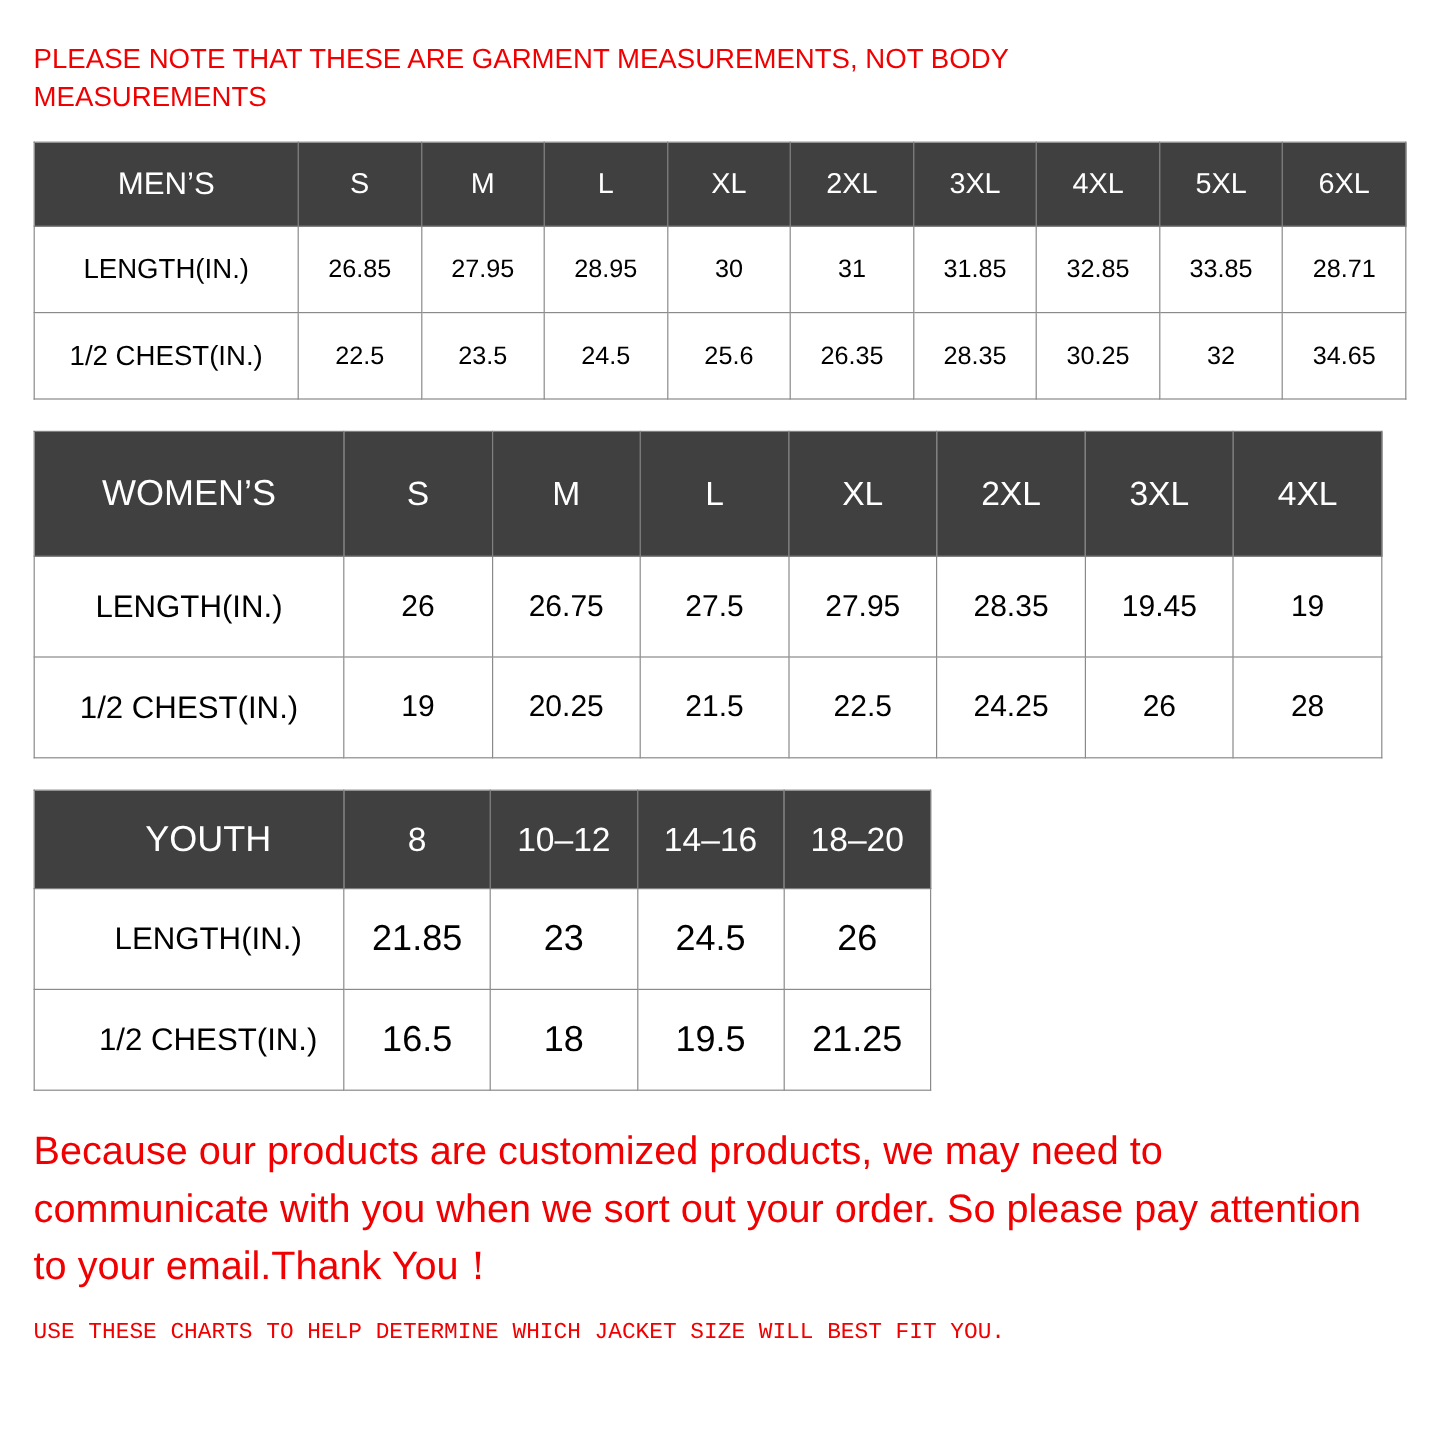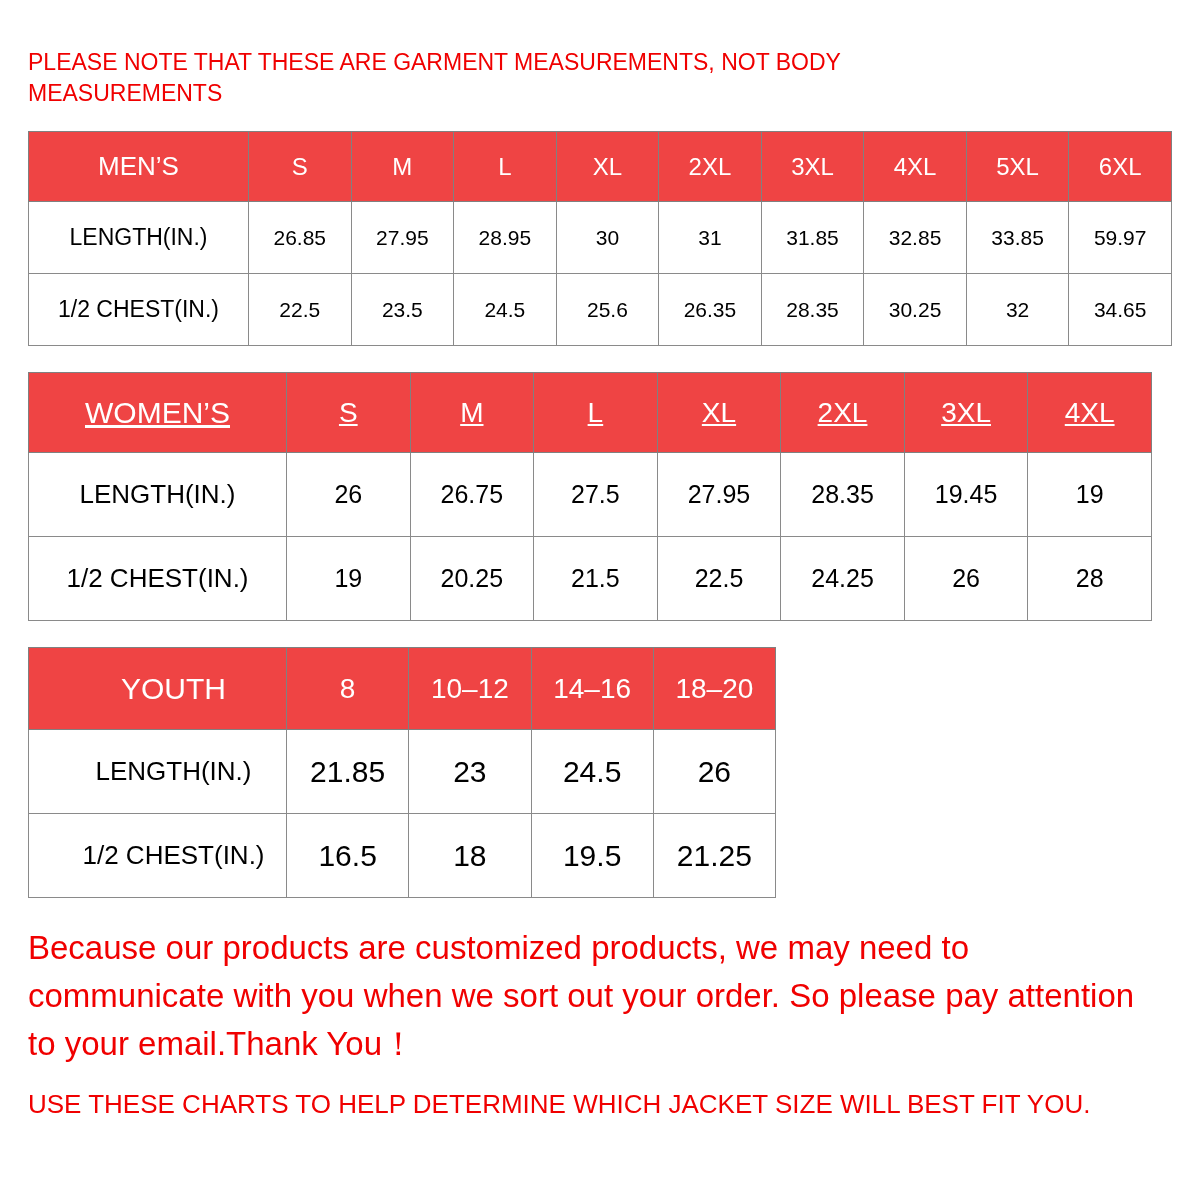--- a/index.html
+++ b/index.html
@@ -26,41 +26,41 @@
     font-weight: bold;
     letter-spacing: 2px;
     margin: 0 0 12px 0;
     line-height: 1.1;
     color: #000;
   }
   .note {
     color: #f00000;
     font-size: 23px;
     line-height: 1.35;
-    margin: 17px 0 22px 0;
+    margin: 4px 0 22px 0;
     max-width: 900px;
   }
   table.size-table {
     border-collapse: collapse;
     table-layout: fixed;
     margin-bottom: 26px;
   }
   table.size-table td {
     border: 1px solid #8a8a8a;
     text-align: center;
     vertical-align: middle;
     font-size: 21px;
     color: #000;
     background: #ffffff;
     height: 48px;
     padding: 0 4px;
     box-sizing: border-box;
   }
   table.size-table tr.head td {
-    background: #ef4444;
+    background: #404040;
     color: #ffffff;
     border: 1px solid #808080;
     font-size: 24px;
     height: 72px;
   }
   table.size-table tr.head td.rowlabel {
     font-size: 27px;
   }
   table.size-table td.rowlabel {
     text-align: center;
@@ -69,43 +69,44 @@
   
   #mens-table { width: 1144px; }
   #mens-table td.rowlabel { width: 220px; }
   #mens-table tr.head td { height: 70px; font-size: 24px; }
   #mens-table tr.head td.rowlabel { font-size: 26px; }
   #mens-table td { height: 72px; }
 
   
   #womens-table { width: 1124px; }
   #womens-table td.rowlabel { width: 258px; }
-  #womens-table tr.head td { height: 80px; font-size: 28px; text-decoration: underline; }
+  #womens-table tr.head td { height: 104px; font-size: 28px; }
   #womens-table tr.head td.rowlabel { font-size: 30px; }
   #womens-table td { height: 84px; font-size: 25px; }
   #womens-table td.rowlabel { font-size: 26px; }
 
   
   #youth-table { width: 748px; }
   #youth-table td.rowlabel { width: 258px; padding-left: 36px; }
   #youth-table tr.head td { height: 82px; font-size: 28px; }
   #youth-table tr.head td.rowlabel { font-size: 30px; }
   #youth-table td { height: 84px; font-size: 30px; }
   #youth-table td.rowlabel { font-size: 26px; }
 
   .footer-note {
     color: #f00000;
     font-size: 33px;
     line-height: 1.45;
     margin: 0 0 18px 0;
     max-width: 1140px;
   }
   .footer-note.small {
-    font-size: 26px;
+    font-size: 19px;
     margin-bottom: 0;
+    font-family: Liberation Mono, monospace;
   }
 </style>
 </head>
 <body>
 
 <div class="page">
 
 
   <p class="note">PLEASE NOTE THAT THESE ARE GARMENT MEASUREMENTS, NOT BODY MEASUREMENTS</p>
 
@@ -126,21 +127,21 @@
       <tr>
         <td class="rowlabel">LENGTH(IN.)</td>
         <td>26.85</td>
         <td>27.95</td>
         <td>28.95</td>
         <td>30</td>
         <td>31</td>
         <td>31.85</td>
         <td>32.85</td>
         <td>33.85</td>
-        <td>59.97</td>
+        <td>28.71</td>
       </tr>
       <tr>
         <td class="rowlabel">1/2 CHEST(IN.)</td>
         <td>22.5</td>
         <td>23.5</td>
         <td>24.5</td>
         <td>25.6</td>
         <td>26.35</td>
         <td>28.35</td>
         <td>30.25</td>

